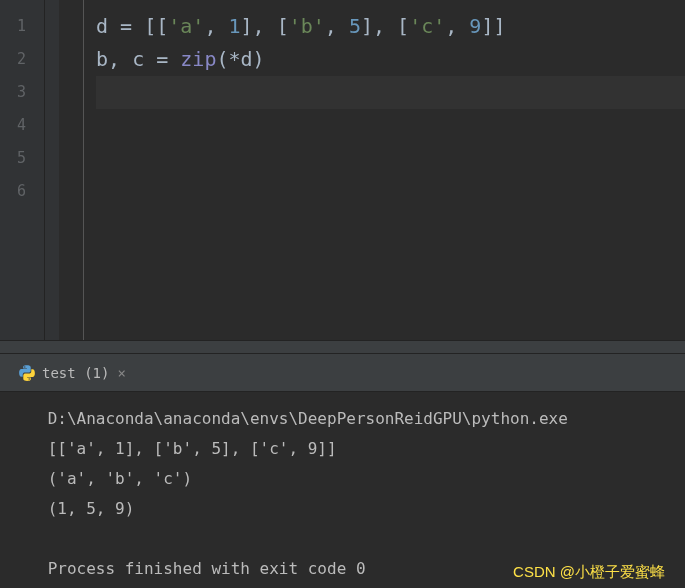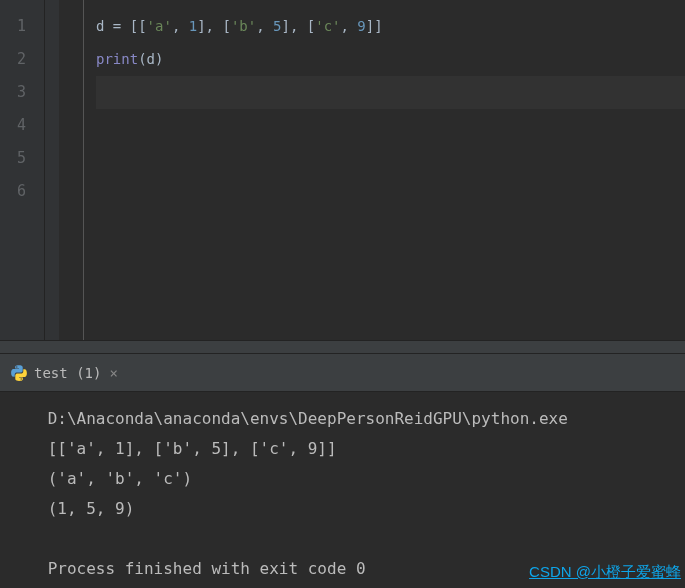--- a/index.html
+++ b/index.html
@@ -37,21 +37,21 @@
     }
     .fold-strip {
       width: 25px;
       background: #2b2b2b;
       border-right: 1px solid #555;
     }
     .code-area {
       flex: 1;
       padding-top: 10px;
       padding-left: 12px;
-      font-size: 14px;
+      font-size: 20px;
       line-height: 33px;
     }
     .code-line {
       height: 33px;
       white-space: pre;
     }
     .py-var { color: #a9b7c6; }
     .py-str { color: #6a8759; }
     .py-num { color: #6897bb; }
     .py-builtin { color: #8888c6; }
@@ -63,21 +63,21 @@
       height: 14px;
       background: #3c3f41;
       border-top: 1px solid #232323;
       border-bottom: 1px solid #232323;
     }
     .run-tab-bar {
       height: 38px;
       background: #3c3f41;
       display: flex;
       align-items: center;
-      padding-left: 4px;
+      padding-left: 12px;
       border-bottom: 1px solid #232323;
     }
     .py-icon {
       width: 18px;
       height: 18px;
       margin-right: 6px;
     }
     .tab-label {
       color: #bbb;
       font-size: 14px;
@@ -101,25 +101,24 @@
     .console-output {
       display: inline-block;
       font-size: 16px;
       line-height: 30px;
       color: #bbbbbb;
       white-space: pre;
     }
     .watermark {
       position: absolute;
       bottom: 6px;
-      right: 4px;
-      color: #0ea5e9;
+      right: 20px;
+      color: #fde047;
       font-size: 15px;
       font-family: sans-serif;
-      text-decoration: underline;
     }
     .run-tab-active {
       display: flex;
       align-items: center;
       padding: 4px 6px;
     }
   </style>
 </head>
 <body>
 
@@ -129,21 +128,21 @@
       <div class="gutter-line">2</div>
       <div class="gutter-line">3</div>
       <div class="gutter-line">4</div>
       <div class="gutter-line">5</div>
       <div class="gutter-line">6</div>
     </div>
   <div class="breakpoint-strip"></div>
   <div class="fold-strip"></div>
   <div class="code-area" id="code-area">
       <div class="code-line"><span class="py-var">d </span><span class="py-op">= [[</span><span class="py-str">'a'</span><span class="py-op">, </span><span class="py-num">1</span><span class="py-op">], [</span><span class="py-str">'b'</span><span class="py-op">, </span><span class="py-num">5</span><span class="py-op">], [</span><span class="py-str">'c'</span><span class="py-op">, </span><span class="py-num">9</span><span class="py-op">]]</span></div>
-      <div class="code-line"><span class="py-builtin">print</span><span class="py-op">(d)</span></div>
+      <div class="code-line"><span class="py-var">b</span><span class="py-op">, </span><span class="py-var">c </span><span class="py-op">= </span><span class="py-builtin">zip</span><span class="py-op">(*d)</span></div>
       <div class="code-line caret-line"></div>
     </div>
 </div>
 
 <div class="divider"></div>
 
 <div class="run-tab-bar">
   <div class="run-tab-active">
     <svg class="py-icon" viewBox="0 0 32 32">
       <path fill="#5a9fd4" d="M15.8 2c-7 0-6.6 3-6.6 3v3.1h6.7v1H6.6S2 8.6 2 15.7s4 6.9 4 6.9h2.4v-3.3s-.1-4 3.9-4h6.6s3.7.1 3.7-3.6V5.6S23.2 2 15.8 2zm-3.7 2.1a1.2 1.2 0 1 1 0 2.4 1.2 1.2 0 0 1 0-2.4z"></path>

